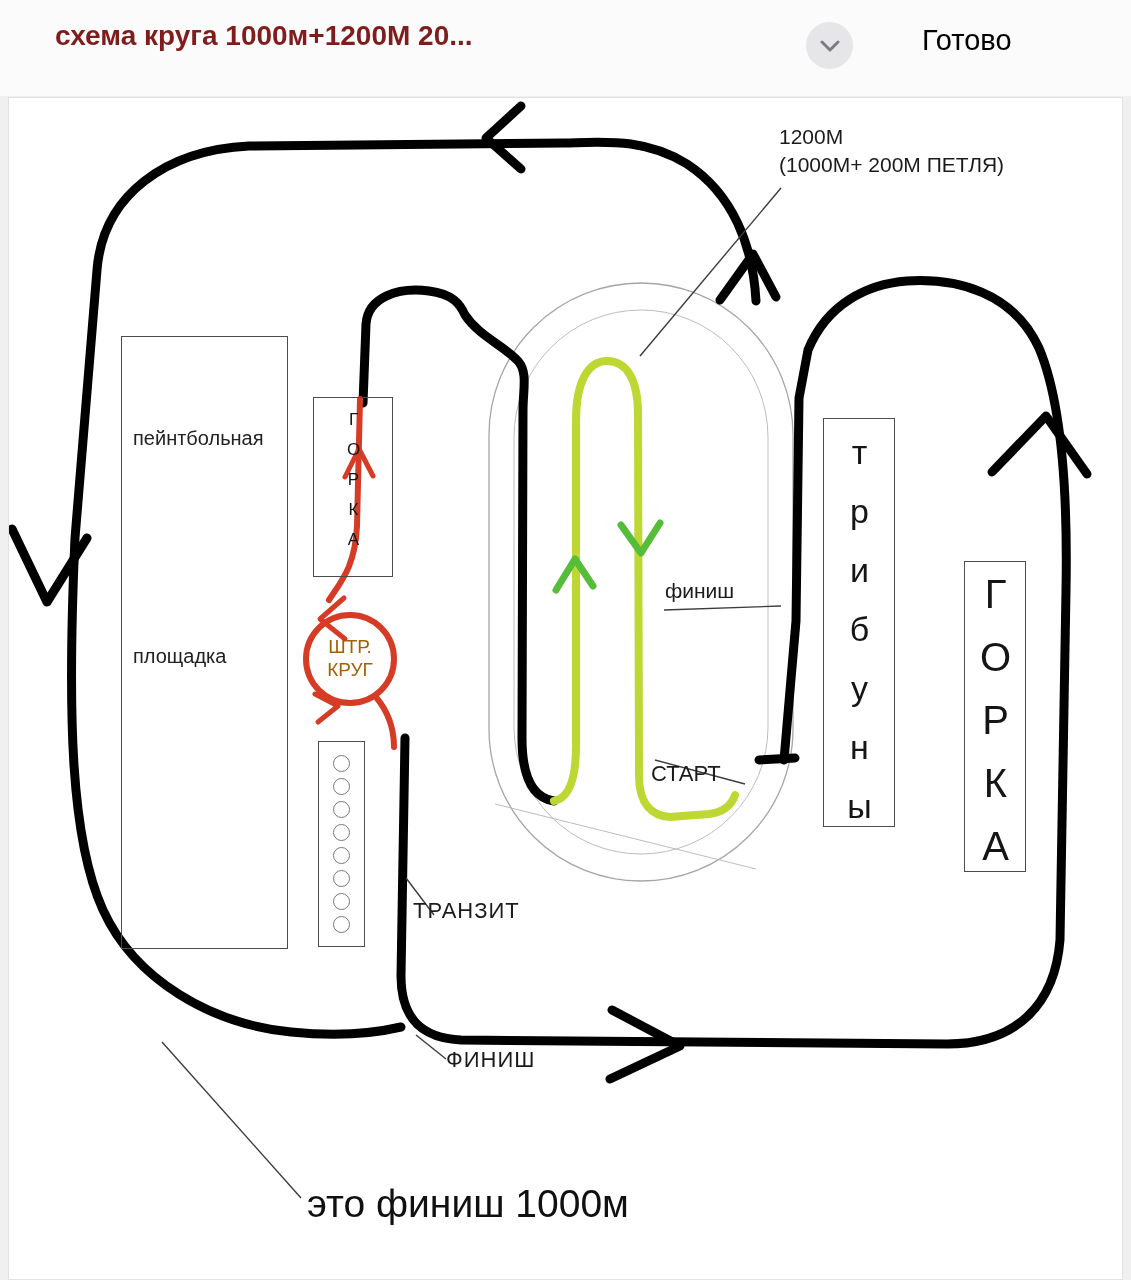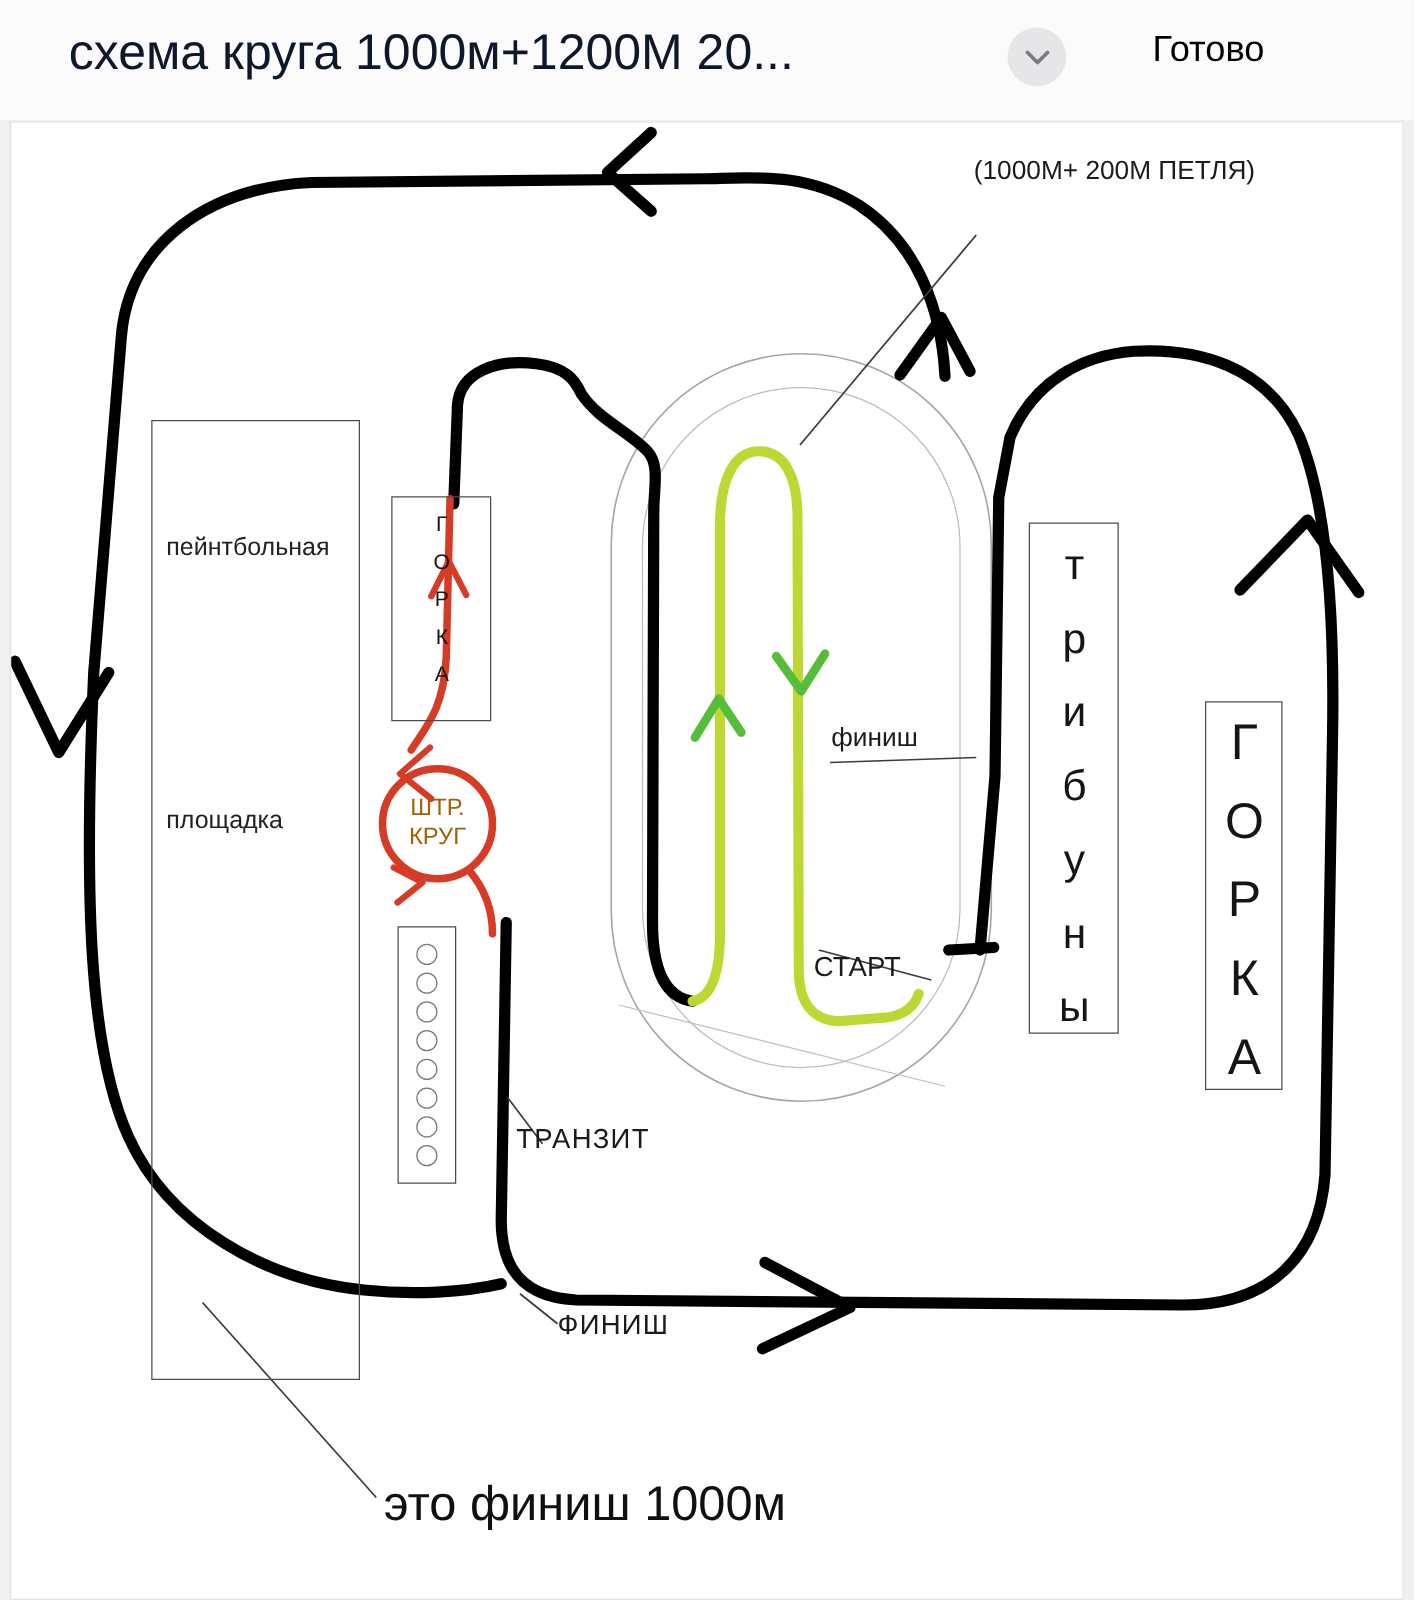--- a/index.html
+++ b/index.html
@@ -9,21 +9,21 @@
     font-family:"Liberation Sans", sans-serif;
     position:relative;
   }
   
   .header{
     position:absolute;left:0;top:0;width:1131px;height:96px;
     background:#fbfbfc;
   }
   .doc-title{
     position:absolute;left:55px;top:20px;
-    font-size:40px;font-weight:400;color:#0f172a;white-space:nowrap;
+    font-size:28px;font-weight:700;color:#7f1d1d;white-space:nowrap;
   }
   .chev-btn{
     position:absolute;left:806px;top:22px;width:47px;height:47px;
     border-radius:50%;background:#e6e6e9;
     display:flex;align-items:center;justify-content:center;cursor:pointer;
   }
   .done-btn{
     position:absolute;left:922px;top:24px;
     font-size:29px;font-weight:400;color:#000;cursor:pointer;white-space:nowrap;
   }
@@ -36,21 +36,21 @@
   .course{stroke:#000;stroke-width:9;fill:none;stroke-linecap:round;stroke-linejoin:round;}
   .loop200{stroke:#bfd732;stroke-width:8;fill:none;stroke-linecap:round;stroke-linejoin:round;}
   .garrow{stroke:#56bd3a;stroke-width:7;fill:none;stroke-linecap:round;stroke-linejoin:round;}
   .penalty{stroke:#d63b26;stroke-width:6;fill:none;stroke-linecap:round;stroke-linejoin:round;}
   .parrow{stroke-width:5;}
   .oval{stroke:#a6a6a6;stroke-width:1.3;fill:none;}
   .oval2{stroke:#bdbdbd;stroke-width:1;fill:none;}
   .leader{stroke:#3c3c3c;stroke-width:1.4;}
   
   .box{position:absolute;border:1.5px solid #4c4c4c;box-sizing:border-box;}
-  .paintball{left:112px;top:238px;width:167px;height:768px;}
+  .paintball{left:112px;top:238px;width:167px;height:613px;}
   .plabel{position:absolute;left:11px;font-size:20px;color:#222;}
   .p1{top:90px;} .p2{top:308px;text-align:center;}
   .hill-small{left:304px;top:299px;width:80px;height:180px;display:flex;justify-content:center;}
   .stands{left:814px;top:320px;width:72px;height:409px;display:flex;justify-content:center;}
   .hill-big{left:955px;top:463px;width:62px;height:311px;display:flex;justify-content:center;}
   .vtext{writing-mode:vertical-rl;text-orientation:upright;color:#151515;}
   .vsmall{font-size:17px;letter-spacing:11px;padding-top:12px;}
   .vstands{font-size:34px;letter-spacing:21px;padding-top:14px;}
   .vbig{font-size:40px;letter-spacing:19px;padding-top:10px;}
   .circles{left:309px;top:643px;width:47px;height:206px;
@@ -145,20 +145,21 @@
   <div class="box hill-big">
     <div class="vtext vbig">ГОРКА</div>
   </div>
 
   <div class="penalty-text">
     <div>ШТР.</div>
     <div>КРУГ</div>
   </div>
 
   <div class="lbl l1200">
+    <div>1200М</div>
     <div>(1000М+ 200М ПЕТЛЯ)</div>
   </div>
   <div class="lbl finish-inner">финиш</div>
   <div class="lbl start">СТАРТ</div>
   <div class="lbl transit">ТРАНЗИТ</div>
   <div class="lbl finish-outer">ФИНИШ</div>
   <div class="caption">это финиш 1000м</div>
 
 </div>
 

